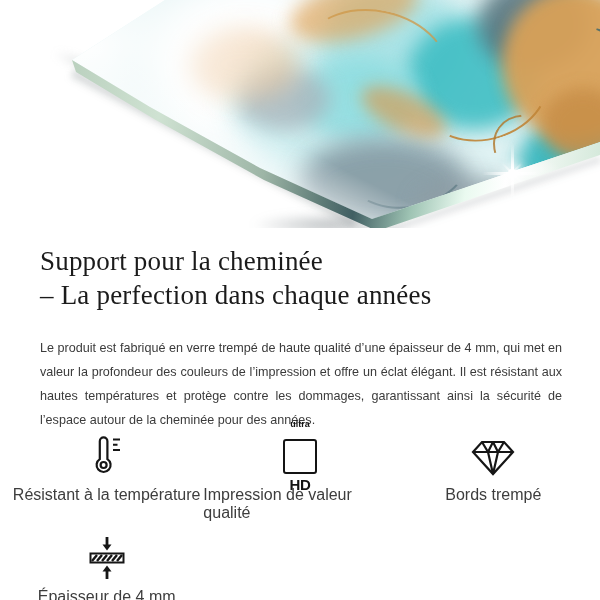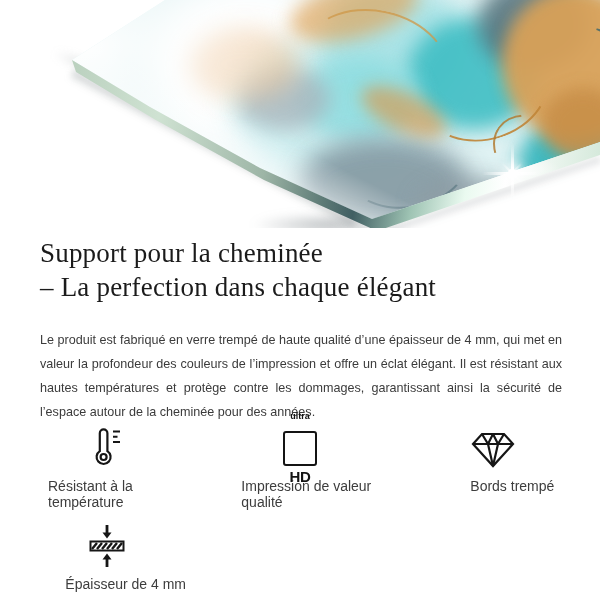--- a/index.html
+++ b/index.html
@@ -67,29 +67,29 @@
     background:linear-gradient(to right, transparent, #fff 42%, #fff 58%, transparent); filter:blur(.5px); }
   .sparkle .ray-d1, .sparkle .ray-d2 { position:absolute; left:498px; top:172px; width:28px; height:2px;
     background:linear-gradient(to right, transparent, #fff 45%, #fff 55%, transparent); opacity:.75; filter:blur(.6px); }
   .sparkle .ray-d1 { transform:rotate(45deg); }
   .sparkle .ray-d2 { transform:rotate(-45deg); }
   .sparkle .core { position:absolute; left:508px; top:169px; width:8px; height:8px; border-radius:50%;
     background:#fff; box-shadow:0 0 12px 5px rgba(255,255,255,.95); }
 
   
   .content { padding:0 40px; }
-  h1 { margin-top:8px; font-family:"Liberation Serif", serif; font-weight:400;
+  h1 { margin-top:16px; font-family:"Liberation Serif", serif; font-weight:400;
        font-size:27px; line-height:34px; color:#1b1b1b; letter-spacing:.2px; }
   .desc { margin-top:24px; width:522px; font-size:12.6px; line-height:24px; color:#3b3b3b; text-align:justify; }
 
   
   .features { margin-top:0; display:grid; grid-template-columns:repeat(3,1fr); row-gap:12px; padding:0 10px; }
   .cell { display:flex; flex-direction:column; align-items:center; }
   .icon-slot { height:48px; display:flex; align-items:center; justify-content:center; }
-  .cell .label { margin-top:6px; font-size:14px; color:#3d3d3d;margin-left:38px; }
+  .cell .label { margin-top:6px; font-size:16px; color:#3d3d3d; }
   svg.ic { stroke:#161616; fill:none; stroke-width:2.2; }
   .hdbox { width:34px; height:35px; border:2.4px solid #141414; border-radius:3px;
            display:flex; flex-direction:column; align-items:center; justify-content:center; color:#141414;gap:48px; }
   .hdbox .t1 { font-size:9px; font-weight:700; line-height:9px; }
   .hdbox .t2 { font-size:15px; font-weight:700; line-height:15px; letter-spacing:-.3px; }
   .tri-stripes { width:36px; height:32px; clip-path:polygon(0 100%, 100% 0, 100% 100%);
     background:repeating-linear-gradient(135deg, #161616 0 3.5px, transparent 3.5px 8.5px); }
 </style>
 </head>
 <body>
@@ -135,21 +135,21 @@
     <div class="sparkle">
       <div class="ray-v"></div>
         <div class="ray-h"></div>
       <div class="ray-d1"></div>
         <div class="ray-d2"></div>
       <div class="core"></div>
     </div>
   </div>
 
   <div class="content">
-    <h1><span>Support pour la cheminée</span><br><span>– La perfection dans chaque élégant</span></h1>
+    <h1><span>Support pour la cheminée</span><br><span>– La perfection dans chaque années</span></h1>
     <p class="desc">Le produit est fabriqué en verre trempé de haute qualité d’une épaisseur de 4 mm, qui met en valeur la profondeur des couleurs de l’impression et offre un éclat élégant. Il est résistant aux hautes températures et protège contre les dommages, garantissant ainsi la sécurité de l’espace autour de la cheminée pour des années.</p>
   </div>
 
   <div class="features">
 
     <div class="cell">
       <div class="icon-slot">
         <svg class="ic" width="48" height="48" viewBox="0 0 48 48">
           <path d="M16.8 27.1 V9.2 A3.8 3.8 0 0 1 24.4 9.2 V27.1 A7 7 0 1 1 16.8 27.1 Z"></path>
           <circle cx="20.6" cy="33" r="3"></circle>

